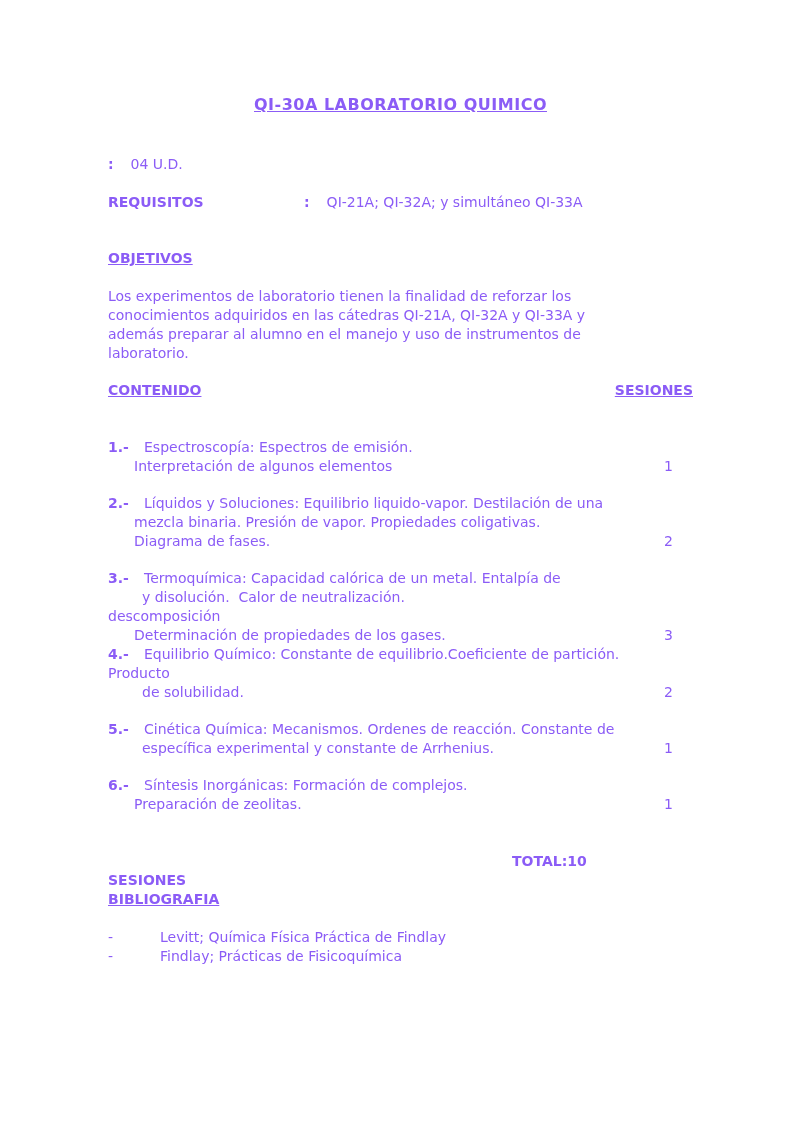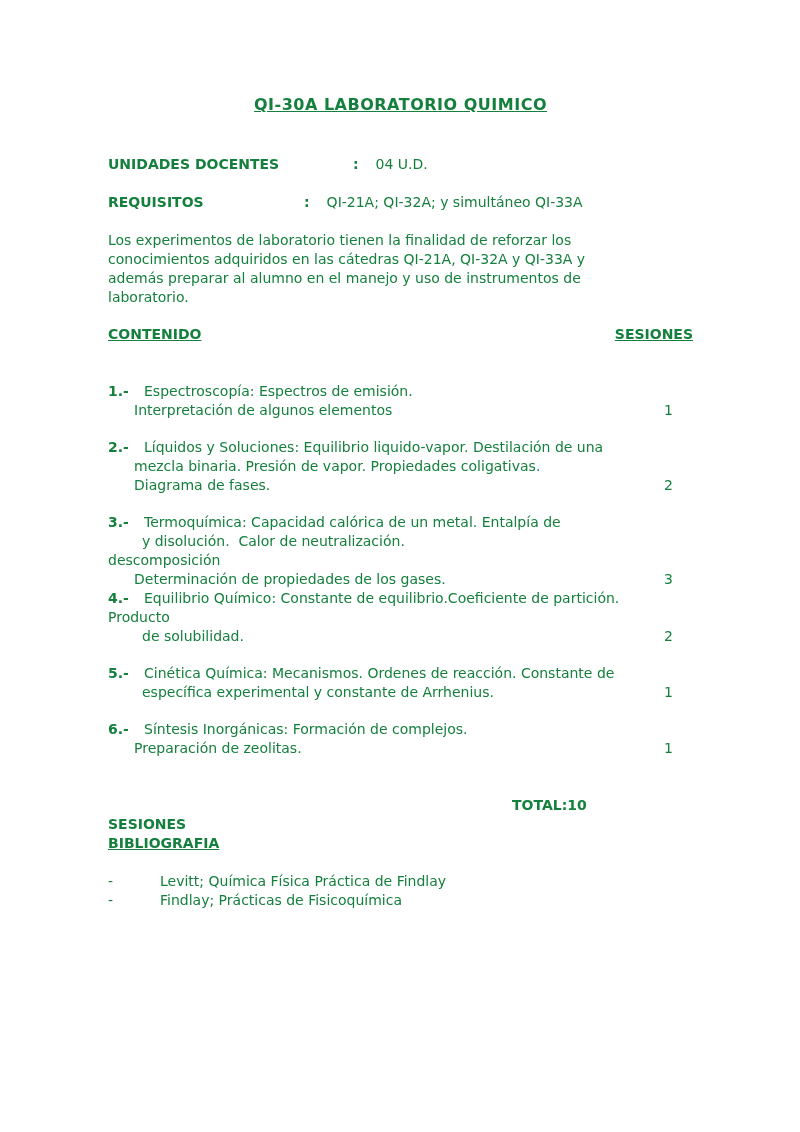--- a/index.html
+++ b/index.html
@@ -1,21 +1,21 @@
 <!DOCTYPE html>
 <html><head>
 <meta charset="utf-8">
 <style>
   * { margin: 0; padding: 0; box-sizing: border-box; }
   html, body { background: #ffffff; }
   .page {
     width: 776px;
     height: 1132px;
     background: #ffffff;
-    color: #15803d;
+    color: #8b5cf6;
     font-family: "DejaVu Sans", "Liberation Sans", sans-serif;
     font-size: 14px;
     line-height: 19px;
     position: relative;
     overflow: hidden;
     margin: 0 auto;
   }
   .content { padding: 0 95px 0 96px; }
   .doc-title {
     margin-top: 95px;
@@ -57,31 +57,31 @@
 </head>
 <body>
 
 <div class="page">
   <div class="content">
 
     <div class="doc-title">QI-30A LABORATORIO QUIMICO</div>
 
     <div class="fields">
         <div class="field">
-          <span class="field-label">UNIDADES DOCENTES</span>
           <span class="field-colon">:</span>
           <span class="field-value">04 U.D.</span>
         </div>
         <div class="field">
           <span class="field-label">REQUISITOS</span>
           <span class="field-colon">:</span>
           <span class="field-value">QI-21A; QI-32A; y simultáneo QI-33A</span>
         </div>
       </div>
 
+    <div class="heading objetivos-heading">OBJETIVOS</div>
 
     <div class="para">
         <div class="para-line">Los experimentos de laboratorio tienen la finalidad de reforzar los</div>
         <div class="para-line">conocimientos adquiridos en las cátedras QI-21A, QI-32A y QI-33A y</div>
         <div class="para-line">además preparar al alumno en el manejo y uso de instrumentos de</div>
         <div class="para-line">laboratorio.</div>
       </div>
 
     <div class="contenido-row">
       <span class="heading">CONTENIDO</span>

